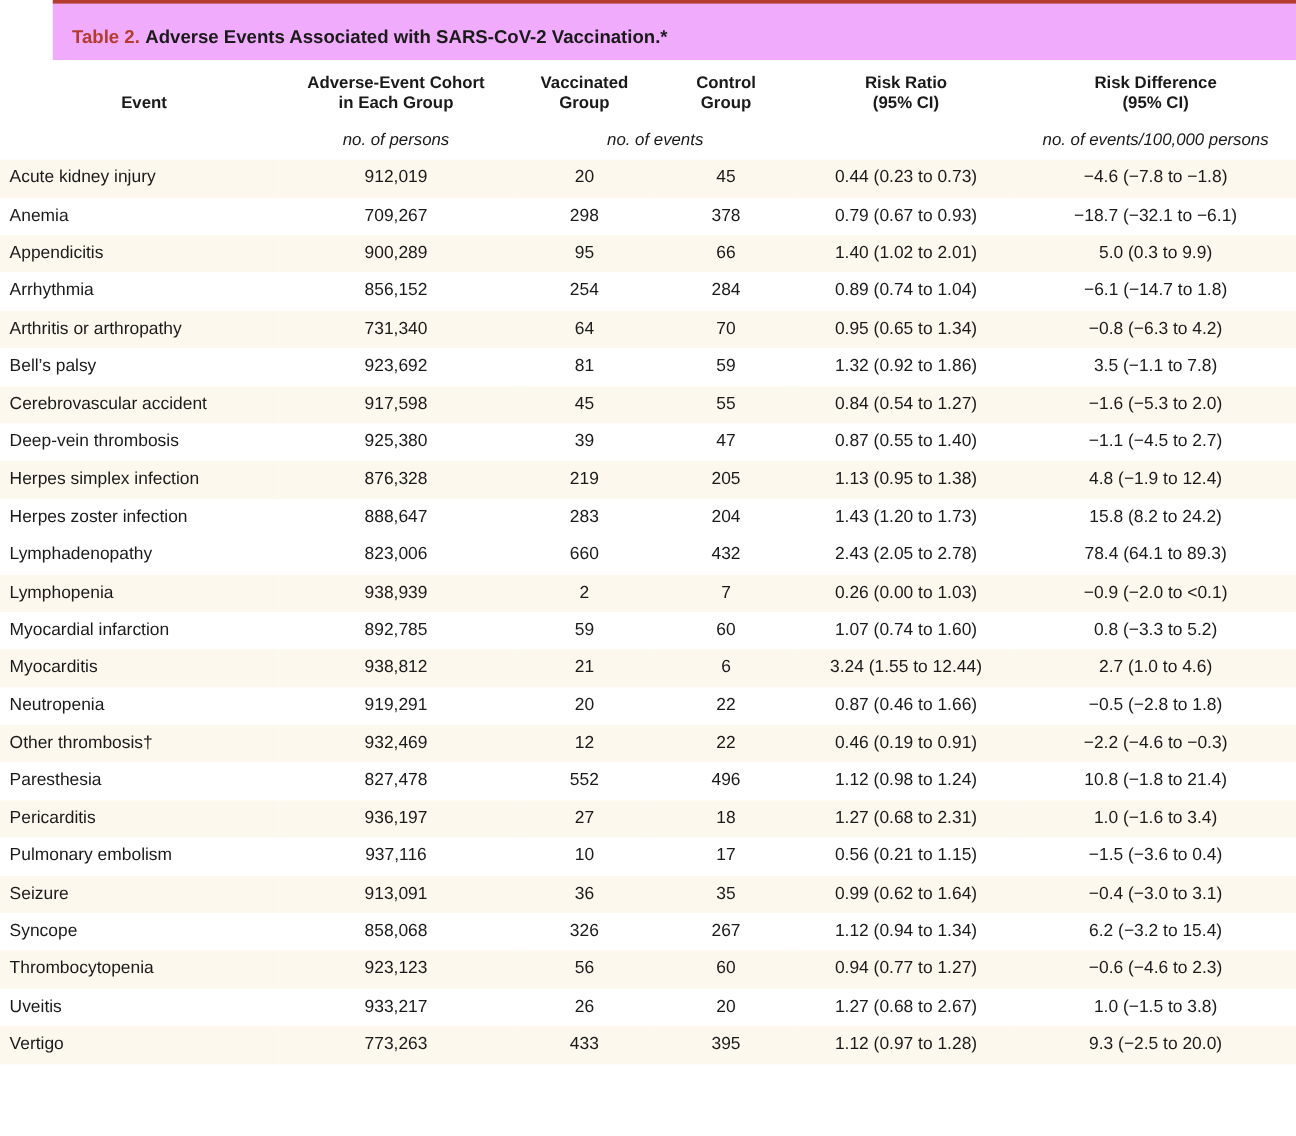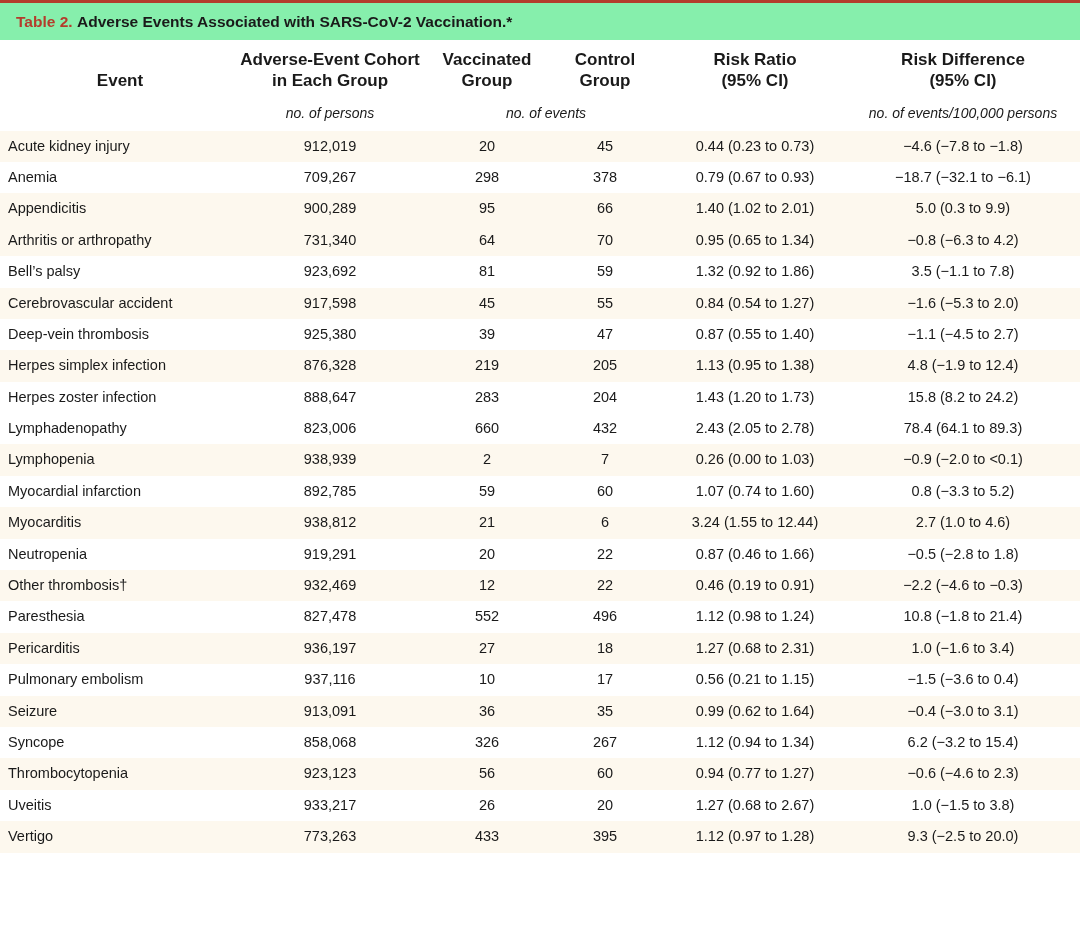--- a/index.html
+++ b/index.html
@@ -13,24 +13,25 @@
   }
   .table-wrap {
     width: 1080px;
     height: 947px;
     box-sizing: border-box;
     background: #ffffff;
     position: relative;
     overflow: hidden;
   }
   .title-bar {
-    background: #86efac;
+    background: #f0abfc;
     border-top: 3px solid #b43c2c;
-    padding: 10px 16px 9px 16px;
+    padding: 20px 16px 9px 16px;
     box-sizing: border-box;
+    margin-left: 44px;
   }
   .title-bar .tbl-label {
     color: #b43c2c;
     font-weight: bold;
     font-size: 15.5px;
   }
   .title-bar .tbl-title {
     color: #1a1a1a;
     font-weight: bold;
     font-size: 15.5px;
@@ -41,21 +42,21 @@
     table-layout: fixed;
   }
   table.main col.c-event { width: 232px; }
   table.main col.c-cohort { width: 196px; }
   table.main col.c-vacc { width: 118px; }
   table.main col.c-ctrl { width: 118px; }
   table.main col.c-rr { width: 182px; }
   table.main col.c-rd { width: 234px; }
 
   thead th {
-    font-size: 17px;
+    font-size: 14px;
     font-weight: bold;
     color: #1a1a1a;
     vertical-align: bottom;
     padding: 10px 8px 6px 8px;
     line-height: 1.22;
     background: #ffffff;
   }
   thead th.left {
     text-align: center;
     padding-left: 16px;
@@ -162,20 +163,28 @@
           <td class="num">−18.7 (−32.1 to −6.1)</td>
         </tr>
         <tr class="shade">
           <td class="event">Appendicitis</td>
           <td class="num">900,289</td>
           <td class="num">95</td>
           <td class="num">66</td>
           <td class="num">1.40 (1.02 to 2.01)</td>
           <td class="num">5.0 (0.3 to 9.9)</td>
         </tr>
+        <tr class="plain">
+          <td class="event">Arrhythmia</td>
+          <td class="num">856,152</td>
+          <td class="num">254</td>
+          <td class="num">284</td>
+          <td class="num">0.89 (0.74 to 1.04)</td>
+          <td class="num">−6.1 (−14.7 to 1.8)</td>
+        </tr>
         <tr class="shade">
           <td class="event">Arthritis or arthropathy</td>
           <td class="num">731,340</td>
           <td class="num">64</td>
           <td class="num">70</td>
           <td class="num">0.95 (0.65 to 1.34)</td>
           <td class="num">−0.8 (−6.3 to 4.2)</td>
         </tr>
         <tr class="plain">
           <td class="event">Bell’s palsy</td>

